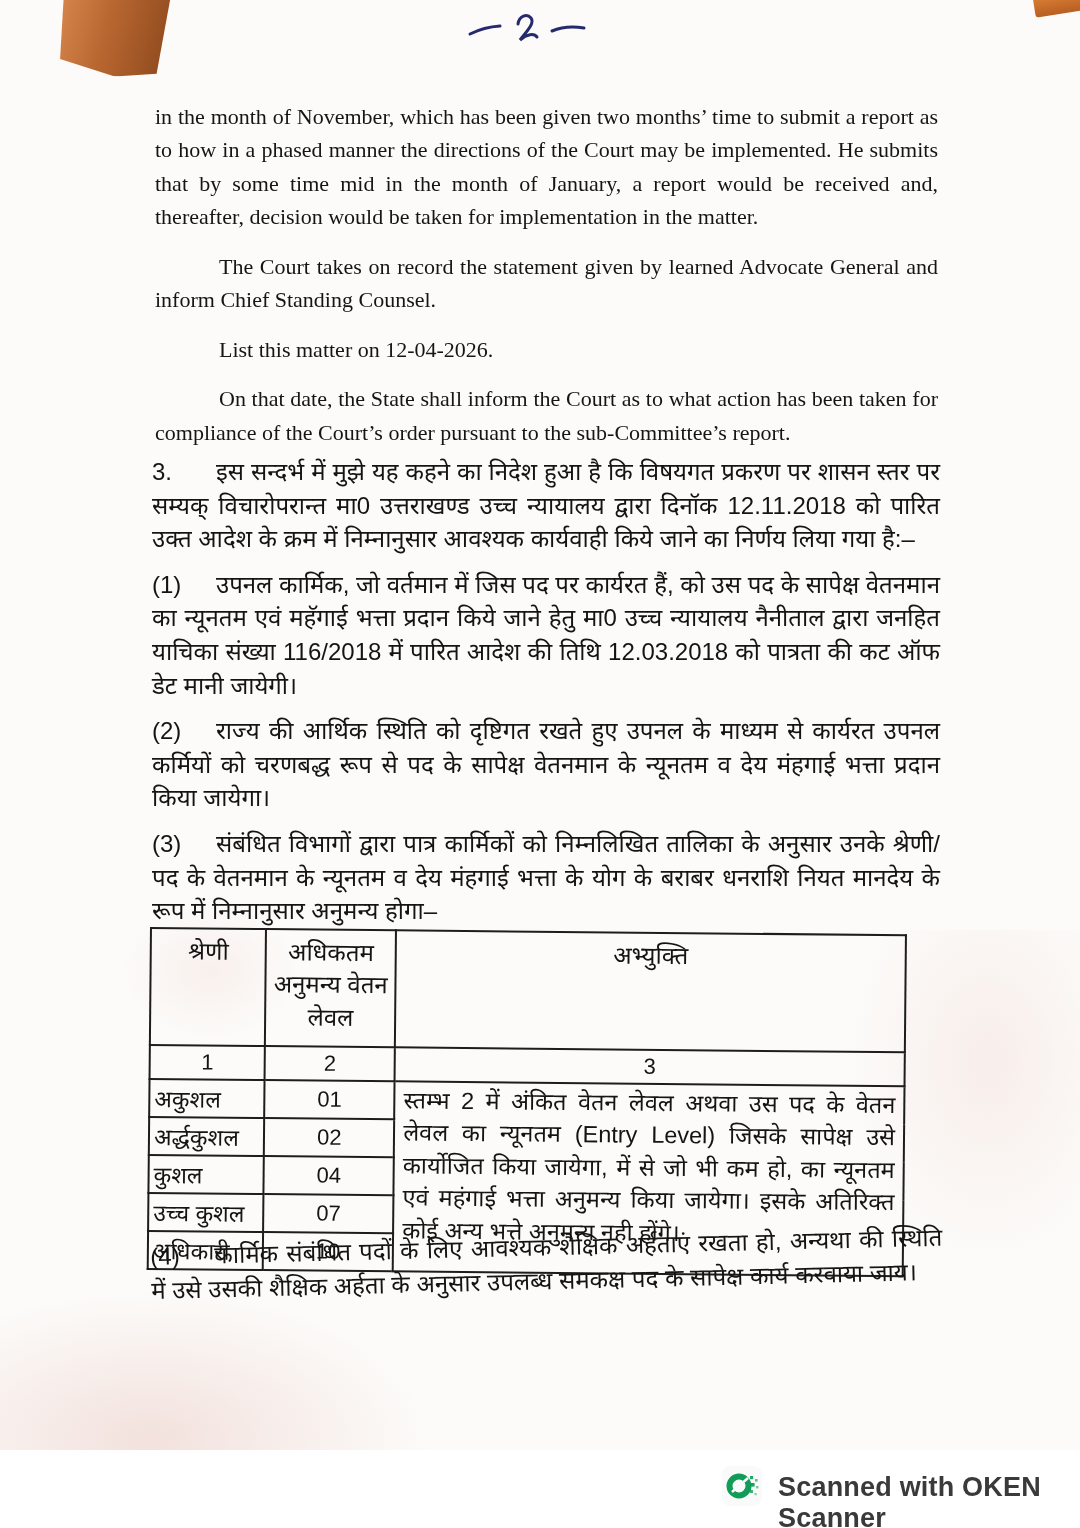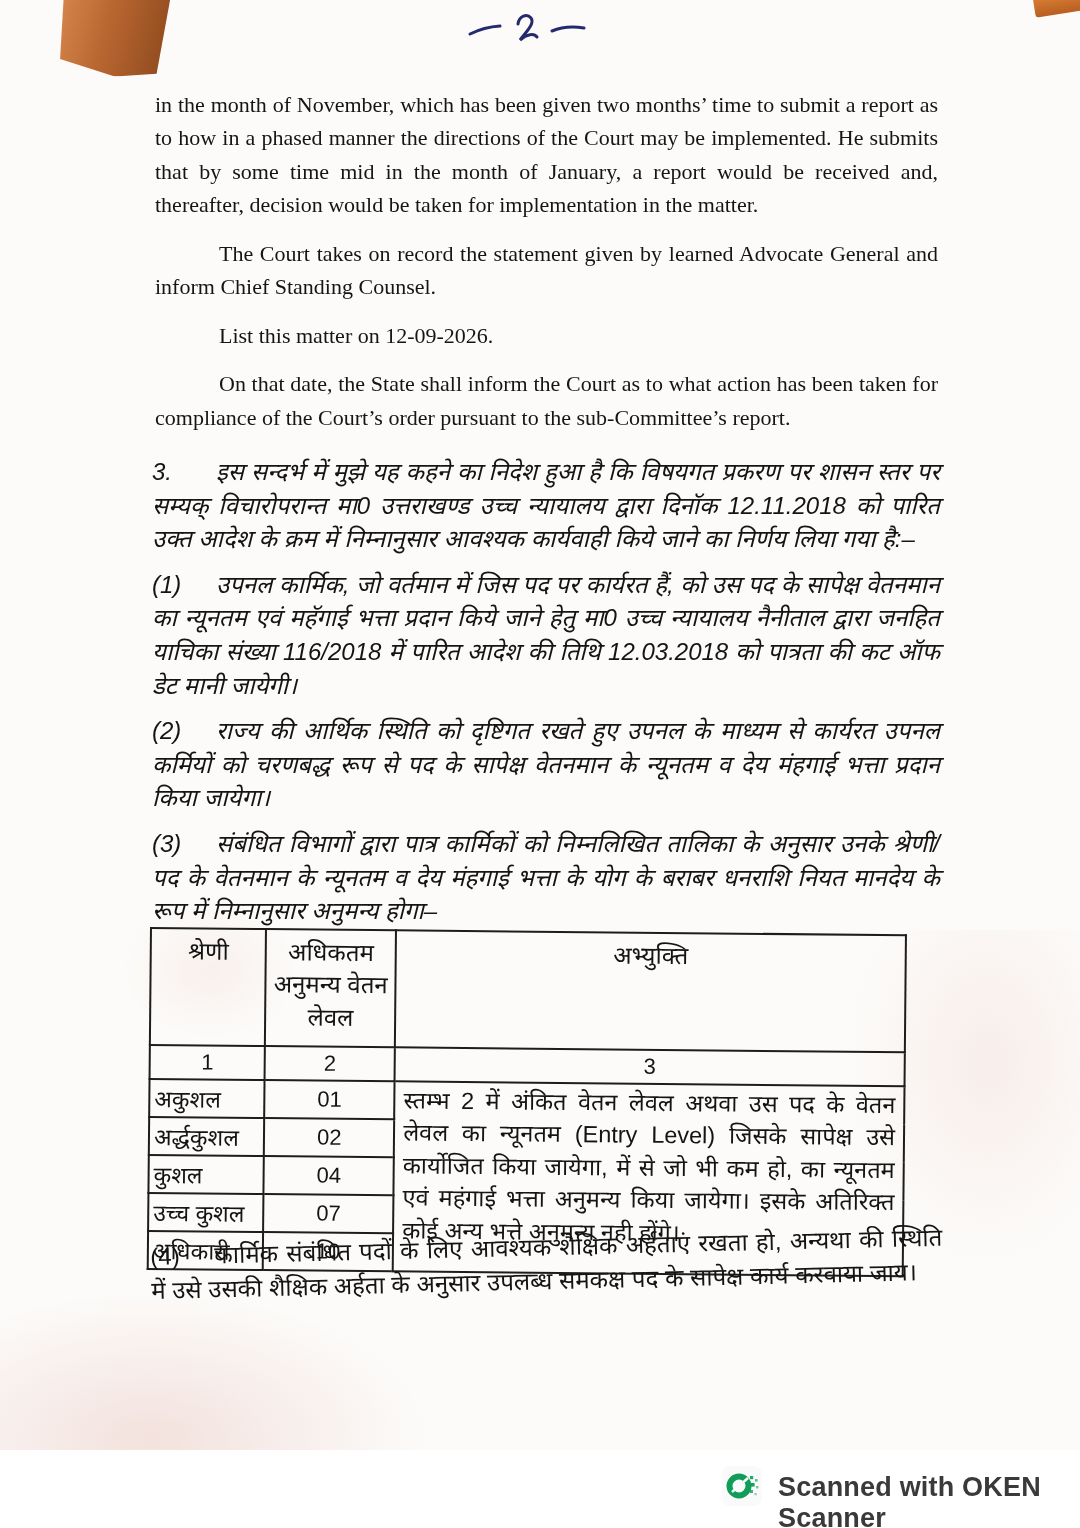--- a/index.html
+++ b/index.html
@@ -27,32 +27,32 @@
     background:linear-gradient(180deg,#d97f35,#b85f22);
     transform:rotate(-9deg);border-radius:3px;
   }
   
   .pagenum{position:absolute;left:460px;top:2px;width:140px;height:56px;}
   
   .eng{
     position:absolute;left:155px;top:84px;width:783px;
     font-size:22px;line-height:1.52;color:#151515;text-align:justify;
   }
-  .eng p{margin:4px 0 15px 0;}
+  .eng p{margin:16px 0 15px 0;}
   .eng p.ind{text-indent:64px;}
   
   .hin, .paytable{
     font-family:"Liberation Sans","DejaVu Sans",sans-serif;
     color:#141414;
   }
   .hin{
     position:absolute;left:152px;top:455px;width:788px;
     font-size:24px;line-height:1.40;text-align:justify;
   }
-  .hin p{margin:0 0 12px 0;font-style:italic;}
+  .hin p{margin:0 0 12px 0;}
   .pnum{display:inline-block;min-width:64px;}
   
   .paytable{
     position:absolute;left:150px;top:927px;width:757px;
     border-collapse:collapse;transform:rotate(0.55deg);transform-origin:left top;
     font-size:24px;
   }
   .paytable td{border:2px solid #1d1d1d;}
   .paytable .hdr{height:108px;text-align:center;vertical-align:top;padding-top:6px;line-height:1.35;}
   .paytable .numrow td{height:30px;text-align:center;font-size:22px;font-family:"Liberation Sans",sans-serif;}
@@ -95,21 +95,21 @@
       <path d="M10 32 Q24 25 40 24"></path>
       <path d="M58 22 c1 -8 9 -11 13 -6 c4 5 -4 13 -11 22 c7 -6 14 -7 17 -3"></path>
       <path d="M92 29 Q106 23 124 26"></path>
     </g>
   </svg>
 </div>
 
 <div class="eng">
   <p>in the month of November, which has been given two months’ time to submit a report as to how in a phased manner the directions of the Court may be implemented. He submits that by some time mid in the month of January, a report would be received and, thereafter, decision would be taken for implementation in the matter.</p>
   <p class="ind">The Court takes on record the statement given by learned Advocate General and inform Chief Standing Counsel.</p>
-  <p class="ind">List this matter on 12-09-2026.</p>
+  <p class="ind">List this matter on 12-04-2026.</p>
   <p class="ind">On that date, the State shall inform the Court as to what action has been taken for compliance of the Court’s order pursuant to the sub-Committee’s report.</p>
 </div>
 
 <div class="hin">
   <p><span class="pnum">3.</span><span>इस सन्दर्भ में मुझे यह कहने का निदेश हुआ है कि विषयगत प्रकरण पर शासन स्तर पर सम्यक् विचारोपरान्त मा0 उत्तराखण्ड उच्च न्यायालय द्वारा दिनॉक 12.11.2018 को पारित उक्त आदेश के क्रम में निम्नानुसार आवश्यक कार्यवाही किये जाने का निर्णय लिया गया है:–</span></p>
   <p><span class="pnum">(1)</span><span>उपनल कार्मिक, जो वर्तमान में जिस पद पर कार्यरत हैं, को उस पद के सापेक्ष वेतनमान का न्यूनतम एवं महॅगाई भत्ता प्रदान किये जाने हेतु मा0 उच्च न्यायालय नैनीताल द्वारा जनहित याचिका संख्या 116/2018 में पारित आदेश की तिथि 12.03.2018 को पात्रता की कट ऑफ डेट मानी जायेगी।</span></p>
   <p><span class="pnum">(2)</span><span>राज्य की आर्थिक स्थिति को दृष्टिगत रखते हुए उपनल के माध्यम से कार्यरत उपनल कर्मियों को चरणबद्ध रूप से पद के सापेक्ष वेतनमान के न्यूनतम व देय मंहगाई भत्ता प्रदान किया जायेगा।</span></p>
   <p><span class="pnum">(3)</span><span>संबंधित विभागों द्वारा पात्र कार्मिकों को निम्नलिखित तालिका के अनुसार उनके श्रेणी/पद के वेतनमान के न्यूनतम व देय मंहगाई भत्ता के योग के बराबर धनराशि नियत मानदेय के रूप में निम्नानुसार अनुमन्य होगा–</span></p>
 </div>
 

